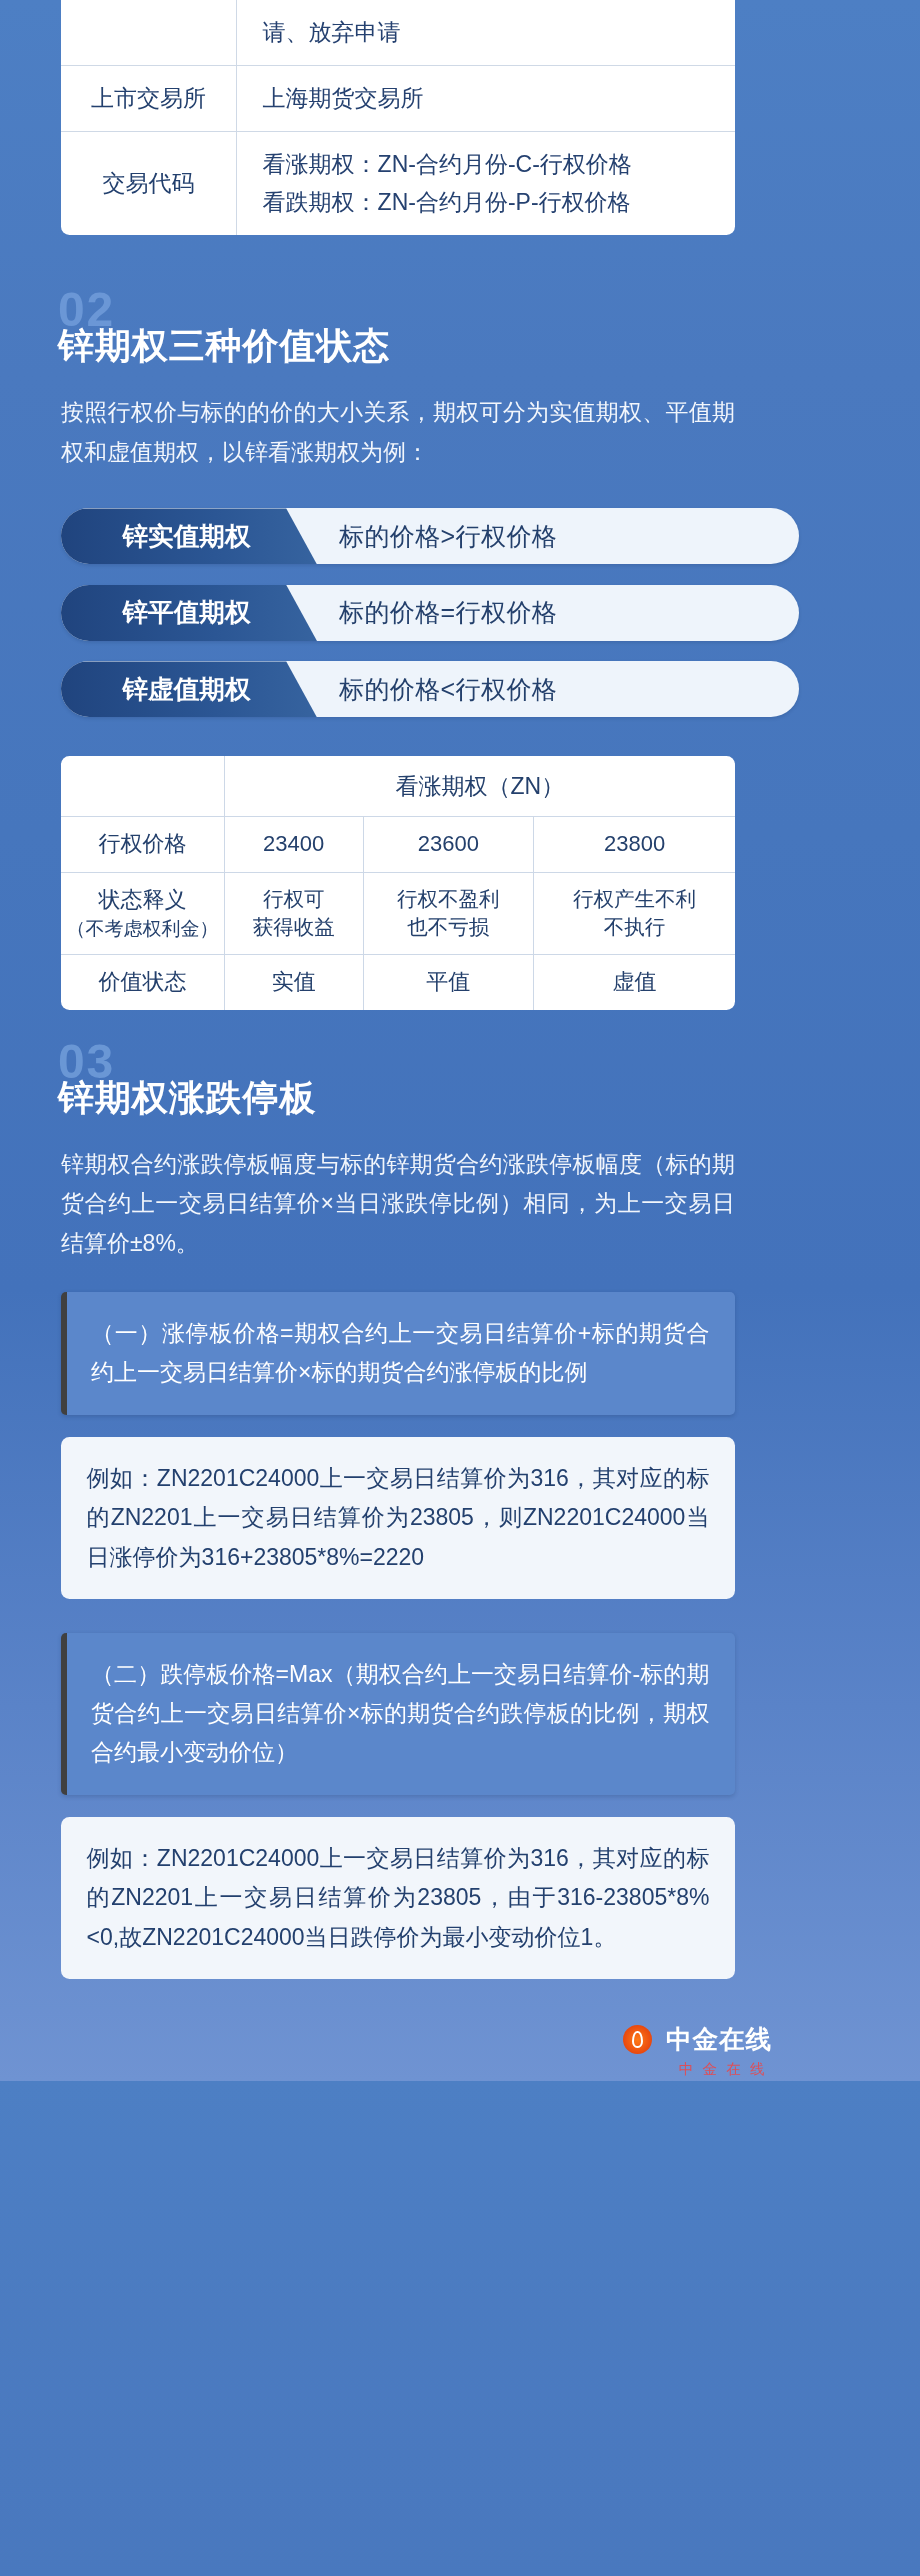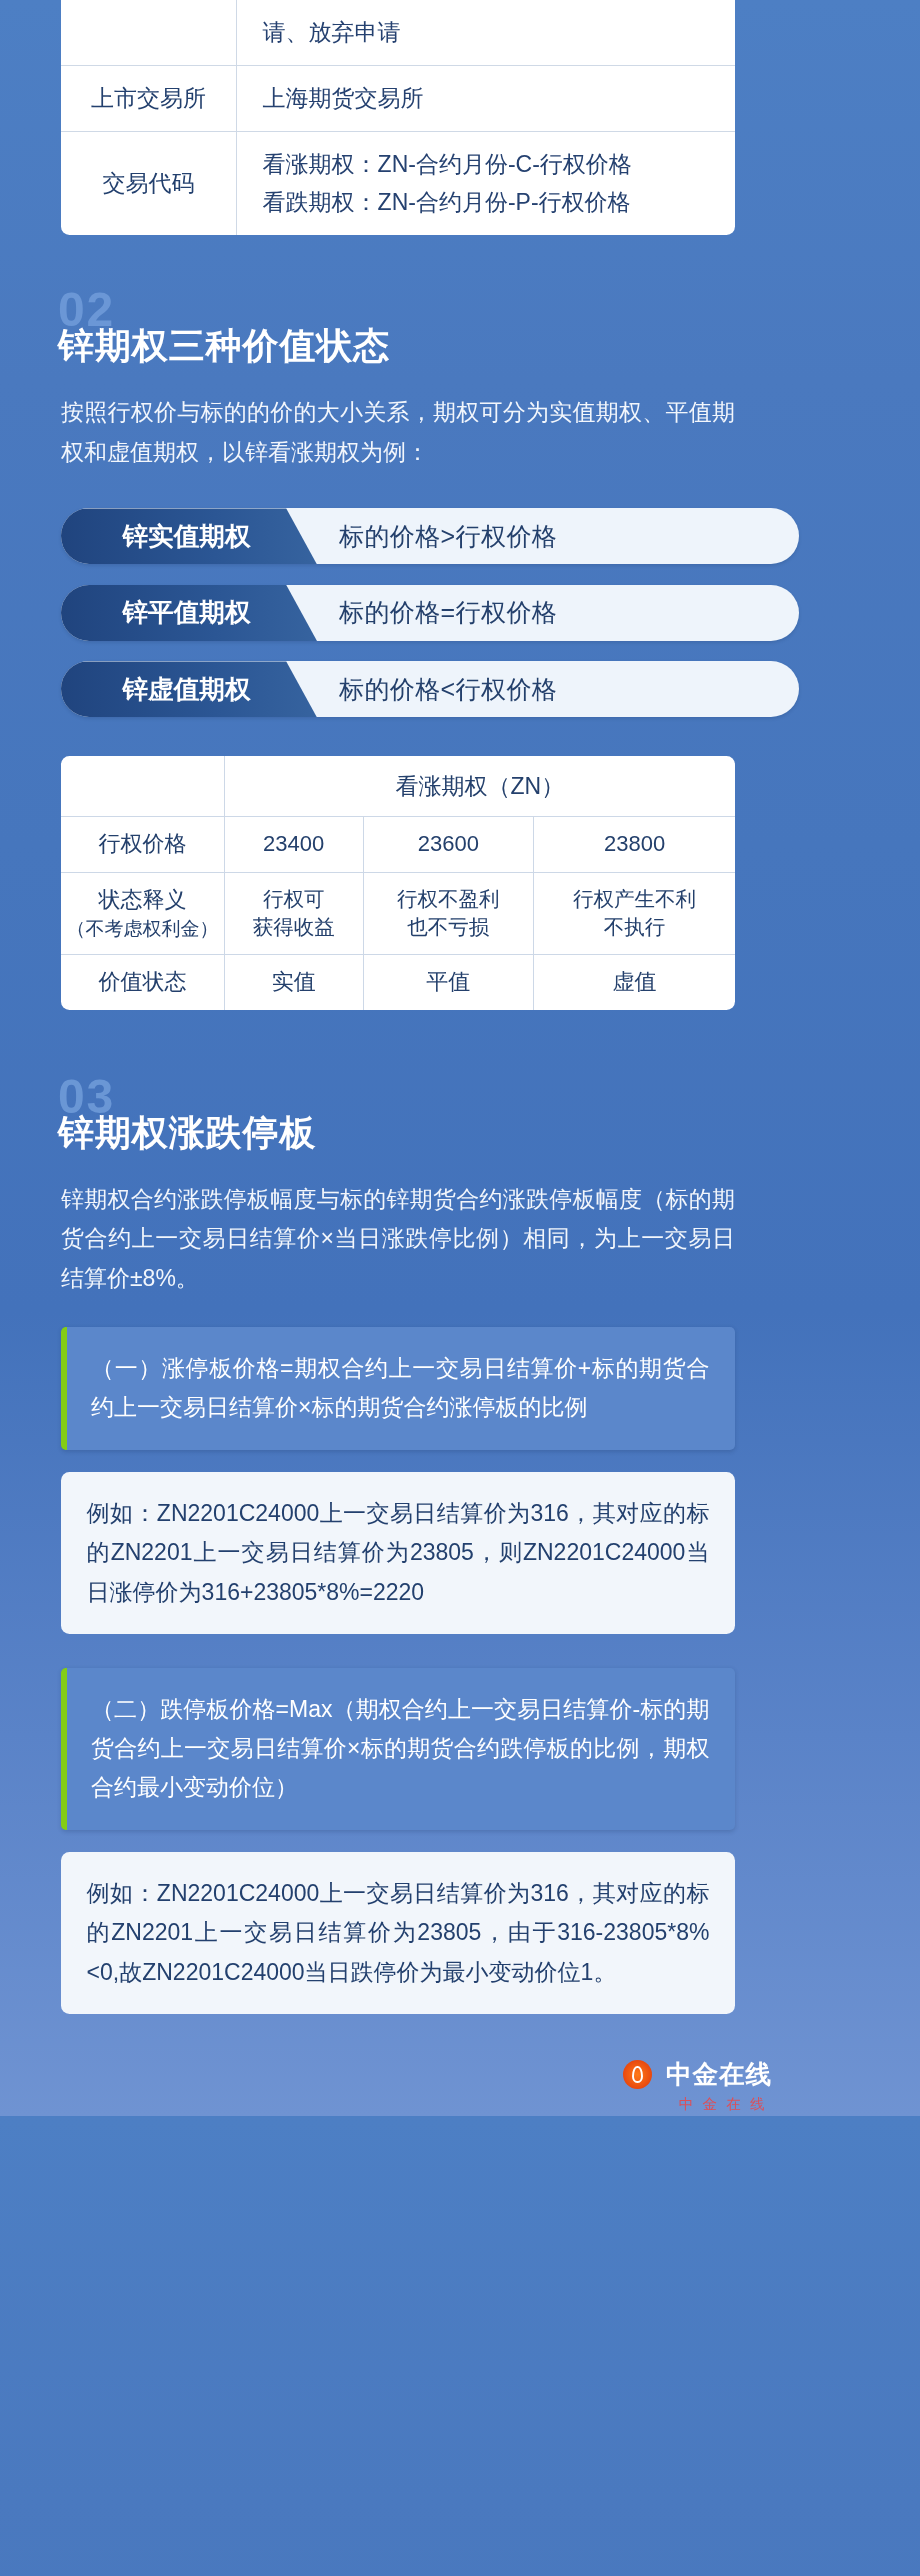--- a/index.html
+++ b/index.html
@@ -128,21 +128,21 @@
   table.vt td.head-blank{border-left:none;}
   table.vt td.rowlab{width:156px;text-align:center;}
   table.vt td.hspan{font-size:23px;padding:13.6px 0;}
   .sub{font-size:19px;display:block;line-height:1.35;}
   .small2{font-size:20.5px;}
 
   
   .hlbox{
     margin:29px 61px 0 61px;
     background:#5b87cb;
-    border-left:6px solid #84cc16;
+    border-left:6px solid #404040;
     border-radius:5.1px;
     padding:22px 25.6px 22px 24px;
     font-size:23px;
     line-height:1.7;
     color:#ffffff;
     text-align:justify;
     box-shadow:0 1.7px 4.3px rgba(20,45,85,.2);
   }
   .whitebox{
     margin:22px 61px 0 61px;
@@ -261,21 +261,21 @@
           <td class="rowlab">价值状态</td>
           <td>实值</td>
           <td>平值</td>
           <td>虚值</td>
         </tr>
       </tbody>
         </table>
     </div>
   </div>
 
-  <div class="section" style="margin-top:63px;">
+  <div class="section" style="margin-top:28px;">
     <div class="sec-num">03</div>
     <div class="sec-title">锌期权涨跌停板</div>
     <div class="body-text">锌期权合约涨跌停板幅度与标的锌期货合约涨跌停板幅度（标的期货合约上一交易日结算价×当日涨跌停比例）相同，为上一交易日结算价±8%。</div>
 
     <div class="hlbox">（一）涨停板价格=期权合约上一交易日结算价+标的期货合约上一交易日结算价×标的期货合约涨停板的比例</div>
     <div class="whitebox">例如：ZN2201C24000上一交易日结算价为316，其对应的标的ZN2201上一交易日结算价为23805，则ZN2201C24000当日涨停价为316+23805*8%=2220</div>
 
     <div class="hlbox" style="margin-top:34px;">（二）跌停板价格=Max（期权合约上一交易日结算价-标的期货合约上一交易日结算价×标的期货合约跌停板的比例，期权合约最小变动价位）</div>
     <div class="whitebox">例如：ZN2201C24000上一交易日结算价为316，其对应的标的ZN2201上一交易日结算价为23805，由于316-23805*8%&lt;0,故ZN2201C24000当日跌停价为最小变动价位1。</div>
   </div>

